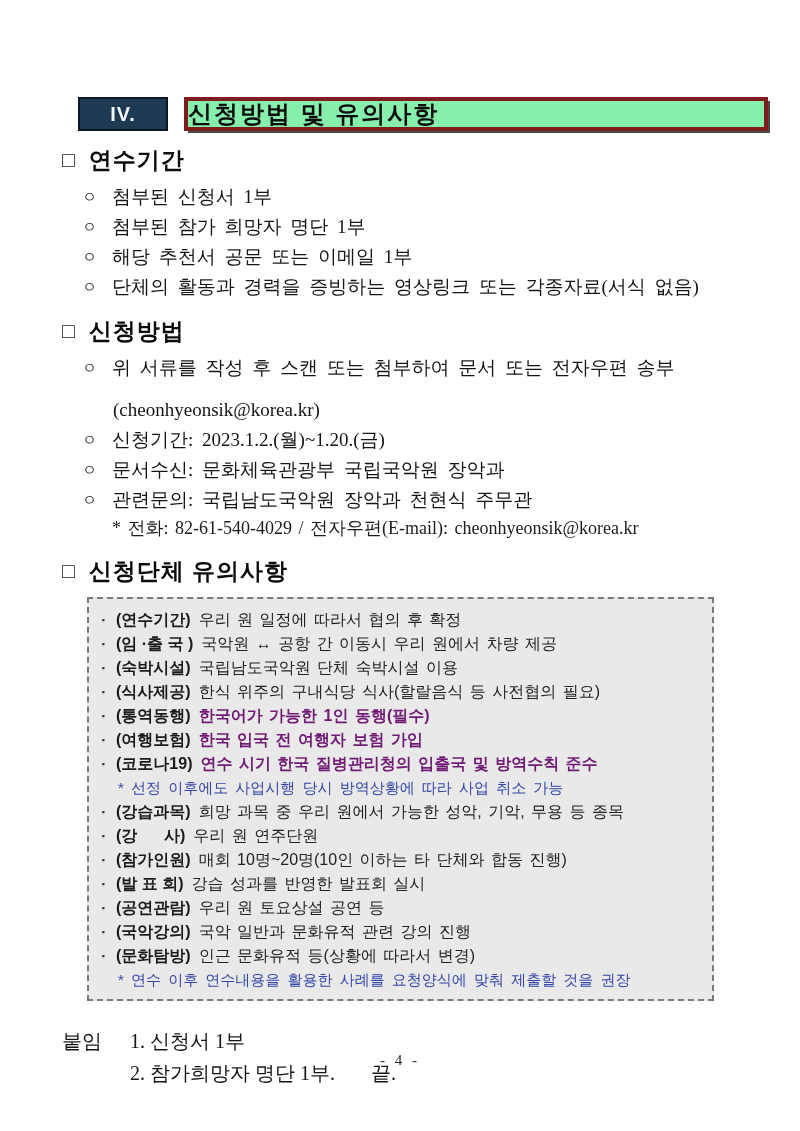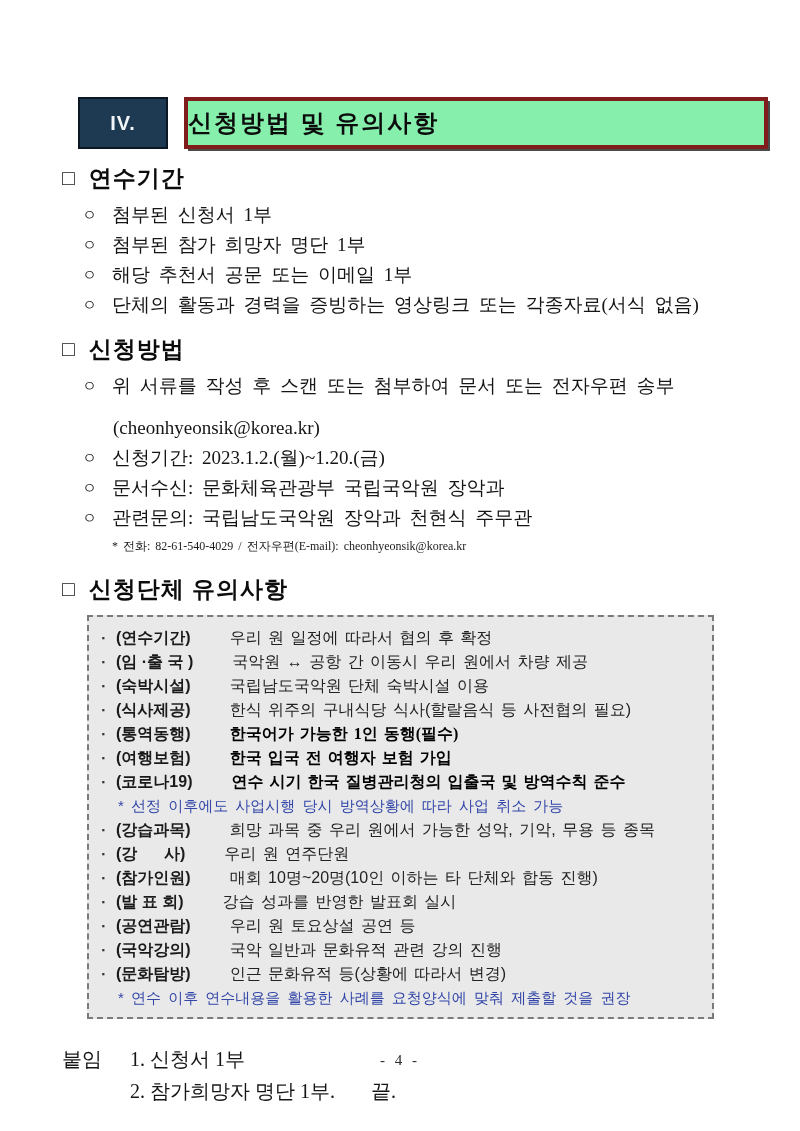--- a/index.html
+++ b/index.html
@@ -1,21 +1,21 @@
 <!DOCTYPE html>
 <html><head>
 <meta charset="utf-8">
 <style>
   html,body { margin:0; padding:0; background:#ffffff; }
   .page {
     position:relative; width:800px; height:1131px; background:#ffffff;
     font-family:"Liberation Serif", serif; color:#151515; overflow:hidden;
   }
   
-  .header { display:flex; align-items:stretch; gap:16px; margin:97px 32px 0 78px; height:52px; }
+  .header { display:flex; align-items:stretch; gap:16px; margin:97px 32px 0 78px; height:34px; }
   .badge {
     width:86px; background:#1e3a52; border:2px solid #0d1724; color:#f2f5f8;
     font:700 20px "Liberation Sans", sans-serif; letter-spacing:1px;
     display:flex; align-items:center; justify-content:center;
   }
   .title-box {
     flex:1; background:#86efac; border:4px solid #7f1d1d;
     box-shadow:3px 3px 0 -1px #4a4a4a;
     display:flex; align-items:center; 
     font:800 24px "Liberation Sans", sans-serif; letter-spacing:2px; color:#0c0c0c;
@@ -24,32 +24,32 @@
   .heading {
     display:flex; align-items:center; gap:13px; margin:14px 0 6px 62px;
     font:800 23px "Liberation Sans", sans-serif; color:#0c0c0c; letter-spacing:1px;
   }
   .checkbox-glyph { font-weight:400; font-size:21px; position:relative; top:-1px; color:#222; }
   
   .li { display:flex; gap:15px; margin:0 66px 0 82px; font-size:19px; line-height:30px; }
   .obullet { font-size:15px; line-height:30px; color:#222; }
   .li-text { word-spacing:4px; }
   .cont-line { margin-left:113px; font-size:19px; line-height:30px;margin-top:12px; }
-  .subnote { margin-left:112px; font-size:12px; line-height:27px; word-spacing:2px; color:#1c1c1c; }
+  .subnote { margin-left:112px; font-size:18px; line-height:27px; word-spacing:2px; color:#1c1c1c; }
   
   .notice-box {
     margin:10px 0 0 87px; width:606px; background:#e9e9e9;
     border:2px dashed #7a7a7a; padding:9px 8px 7px 9px;
     font-family:"Liberation Sans", sans-serif;
   }
   .brow { display:flex; align-items:flex-start; gap:8px; font-size:16px; line-height:24px; color:#222; }
   .bbullet { width:10px; text-align:center; font-size:9px; line-height:24px; color:#333; }
   .blabel { font-weight:700; white-space:pre-wrap; color:#1a1a1a; flex-shrink:0; }
-  .btext { word-spacing:2px;margin-left:31px; }
-  .red { color:#000000; font-weight:700;font-family:Liberation Serif, serif; }
+  .btext { word-spacing:2px; }
+  .red { color:#701a75; font-weight:700; }
   .bnote {
     margin-left:20px; padding-left:13px; text-indent:-13px;
     color:#3346a8; font-size:15px; line-height:24px; word-spacing:3px;
   }
   
   .attach { display:flex; gap:28px; margin:24px 0 0 62px; font-size:20px; }
   .attach-label { line-height:32px; }
   .attach-items > div { line-height:32px; }
   .attach-row2 { display:flex; }
   .endmark { margin-left:36px; }

